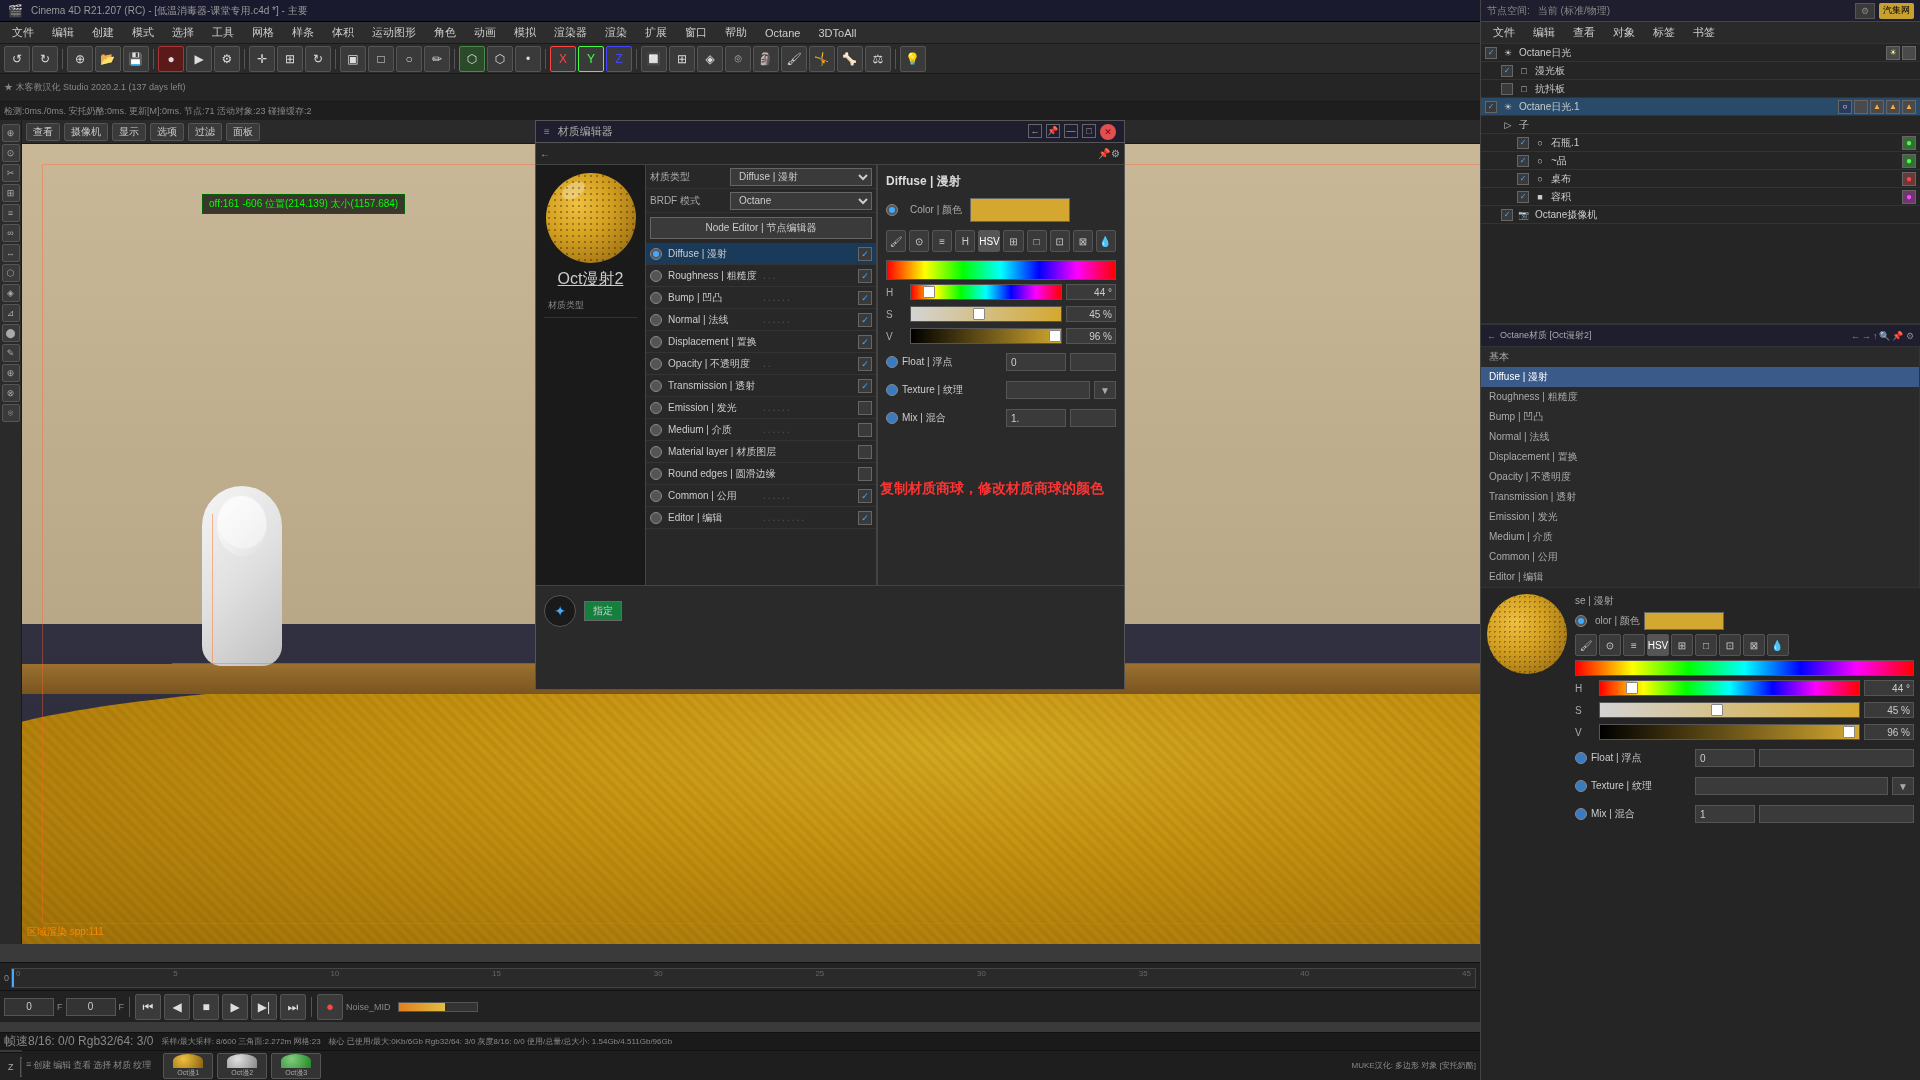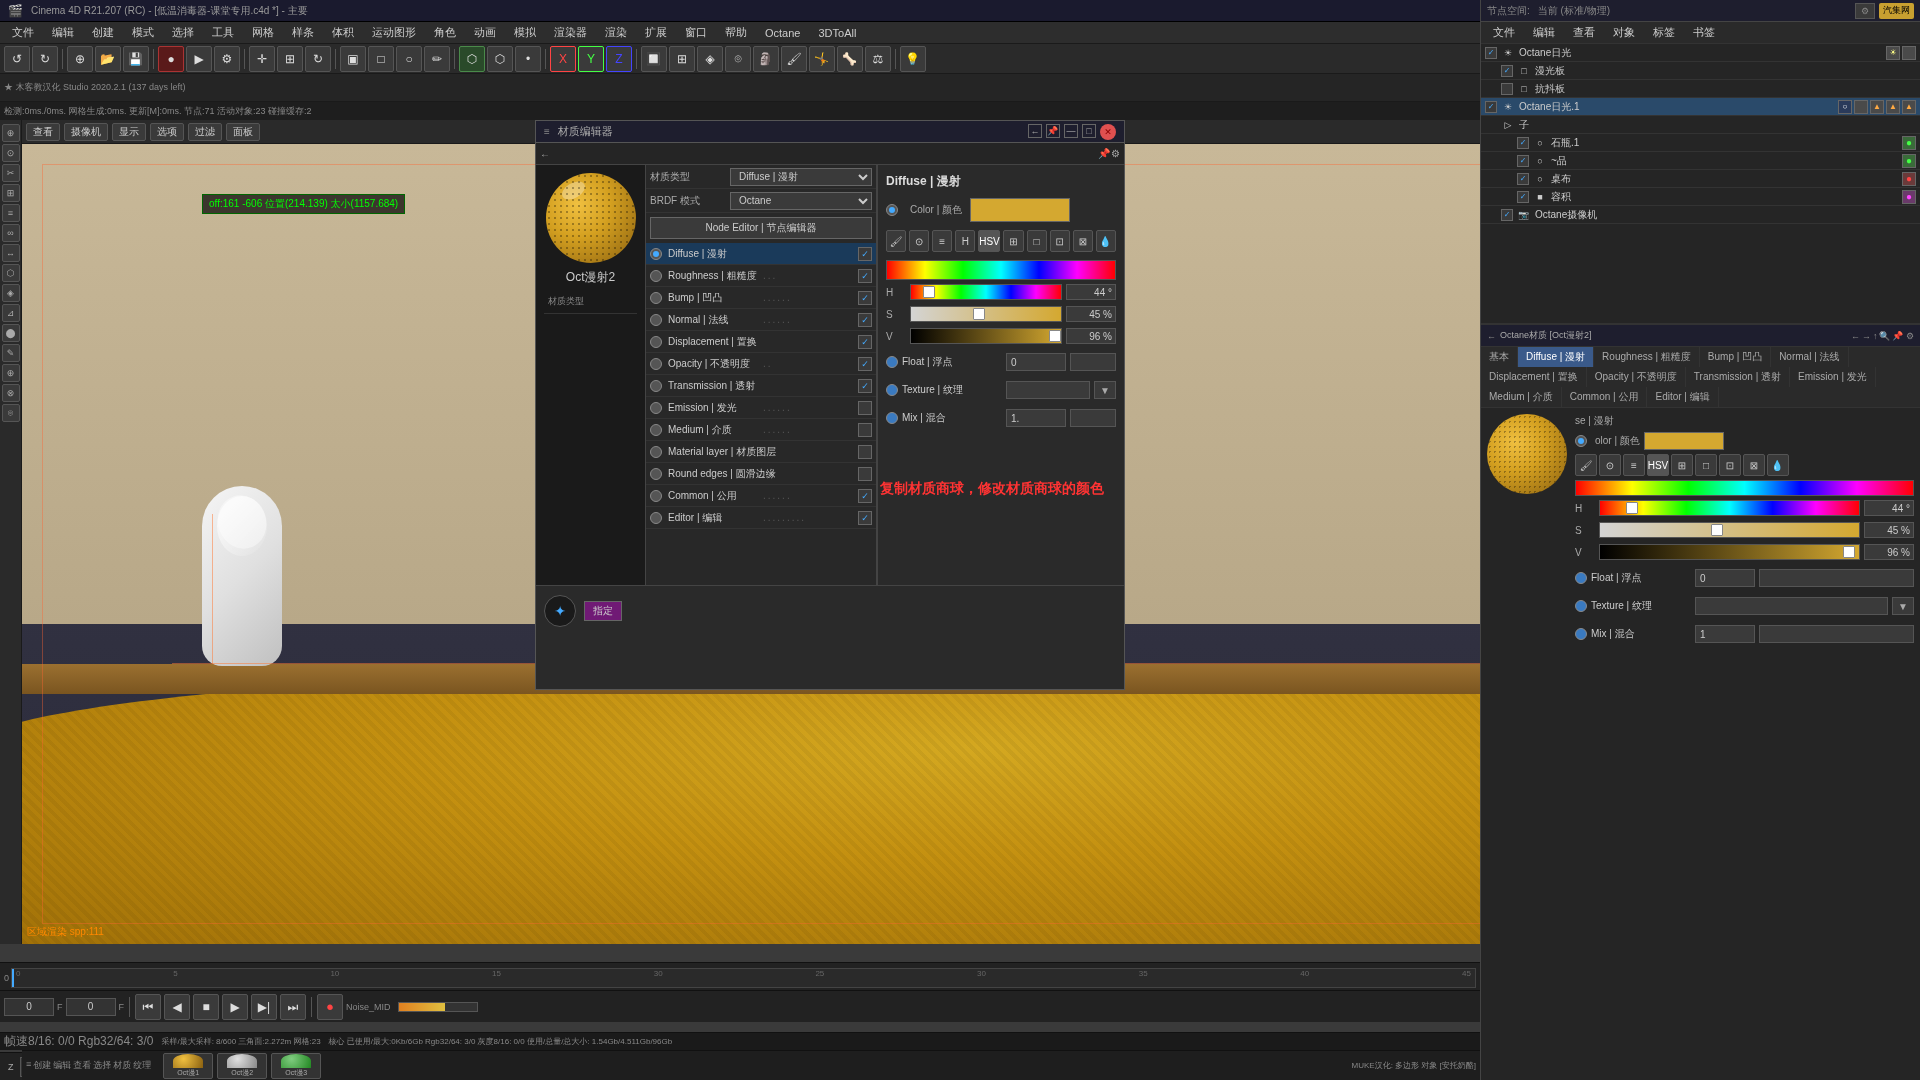--- a/index.html
+++ b/index.html
@@ -323,22 +323,23 @@
       content: '';
       position: absolute;
       top: 0; left: 0; right: 0; bottom: 0;
       background-image: radial-gradient(circle, rgba(0,0,0,0.3) 1px, transparent 1px);
       background-size: 6px 6px;
       border-radius: 50%;
     }
 
     #mat-name {
       margin-top: 6px;
-      font-size: 12px;
+      font-size: 16px;
       color: #ccc;
+      text-decoration: underline;
     }
 
     
     #mat-props {
       flex: 1;
       overflow-y: auto;
       padding: 4px;
     }
 
     .mat-prop-row {
@@ -568,21 +569,21 @@
     .hint-icon {
       width: 32px; height: 32px;
       background: #1a1a1a;
       border: 1px solid #555;
       border-radius: 50%;
       display: flex; align-items: center; justify-content: center;
       font-size: 14px; color: #4af;
     }
     .hint-btn {
       padding: 2px 8px;
-      background: #701a75;
+      background: #15803d;
       border: 1px solid #666;
       color: #ccc;
       font-size: 10px;
       cursor: pointer;
     }
 
     
     #status-bar {
       height: 18px;
       background: #1e1e1e;
@@ -712,20 +713,21 @@
       margin-right: 4px;
       display: flex; align-items: center; justify-content: center;
       font-size: 8px; color: #4af;
     }
 
     
     #oct-mat-tabs {
       display: flex;
       background: #2a2a2a;
       border-bottom: 1px solid #333;
+      flex-direction: column;
     }
     .oct-mat-tab {
       padding: 3px 8px;
       font-size: 10px;
       color: #aaa;
       cursor: pointer;
       border-right: 1px solid #333;
     }
     .oct-mat-tab.active {
       background: #3a5a8a;
@@ -939,21 +941,21 @@
     <span style="font-size:9px;color:#888;">对象</span>
     <span style="font-size:9px;color:#888;">云端</span>
     <span style="font-size:9px;color:#888;">纹理</span>
     <span style="font-size:9px;color:#888;">比较</span>
     <span style="font-size:9px;color:#888;">吸附</span>
     <span style="font-size:9px;color:#888;">界面</span>
   </div>
 </div>
 
 <div id="info-bar">
-  <span style="font-size:9px;color:#888;">检测:0ms./0ms. 网格生成:0ms. 更新[M]:0ms. 节点:71 活动对象:23 碰撞缓存:2</span>
+  <span style="font-size:9px;color:#888;">检测:0ms./0ms. 安托奶酪:0ms. 更新[M]:0ms. 节点:71 活动对象:23 碰撞缓存:2</span>
 </div>
 
 <div id="main-layout" style="display:flex;height:calc(1080px - 22px - 22px - 30px - 28px - 18px - 30px - 32px - 28px - 18px - 28px);position:relative;">
 
   <div id="left-sidebar">
     <div class="side-icon">⊕</div>
     <div class="side-icon">⊙</div>
     <div class="side-icon">✂</div>
     <div class="side-icon">⊞</div>
     <div class="side-icon">≡</div>

